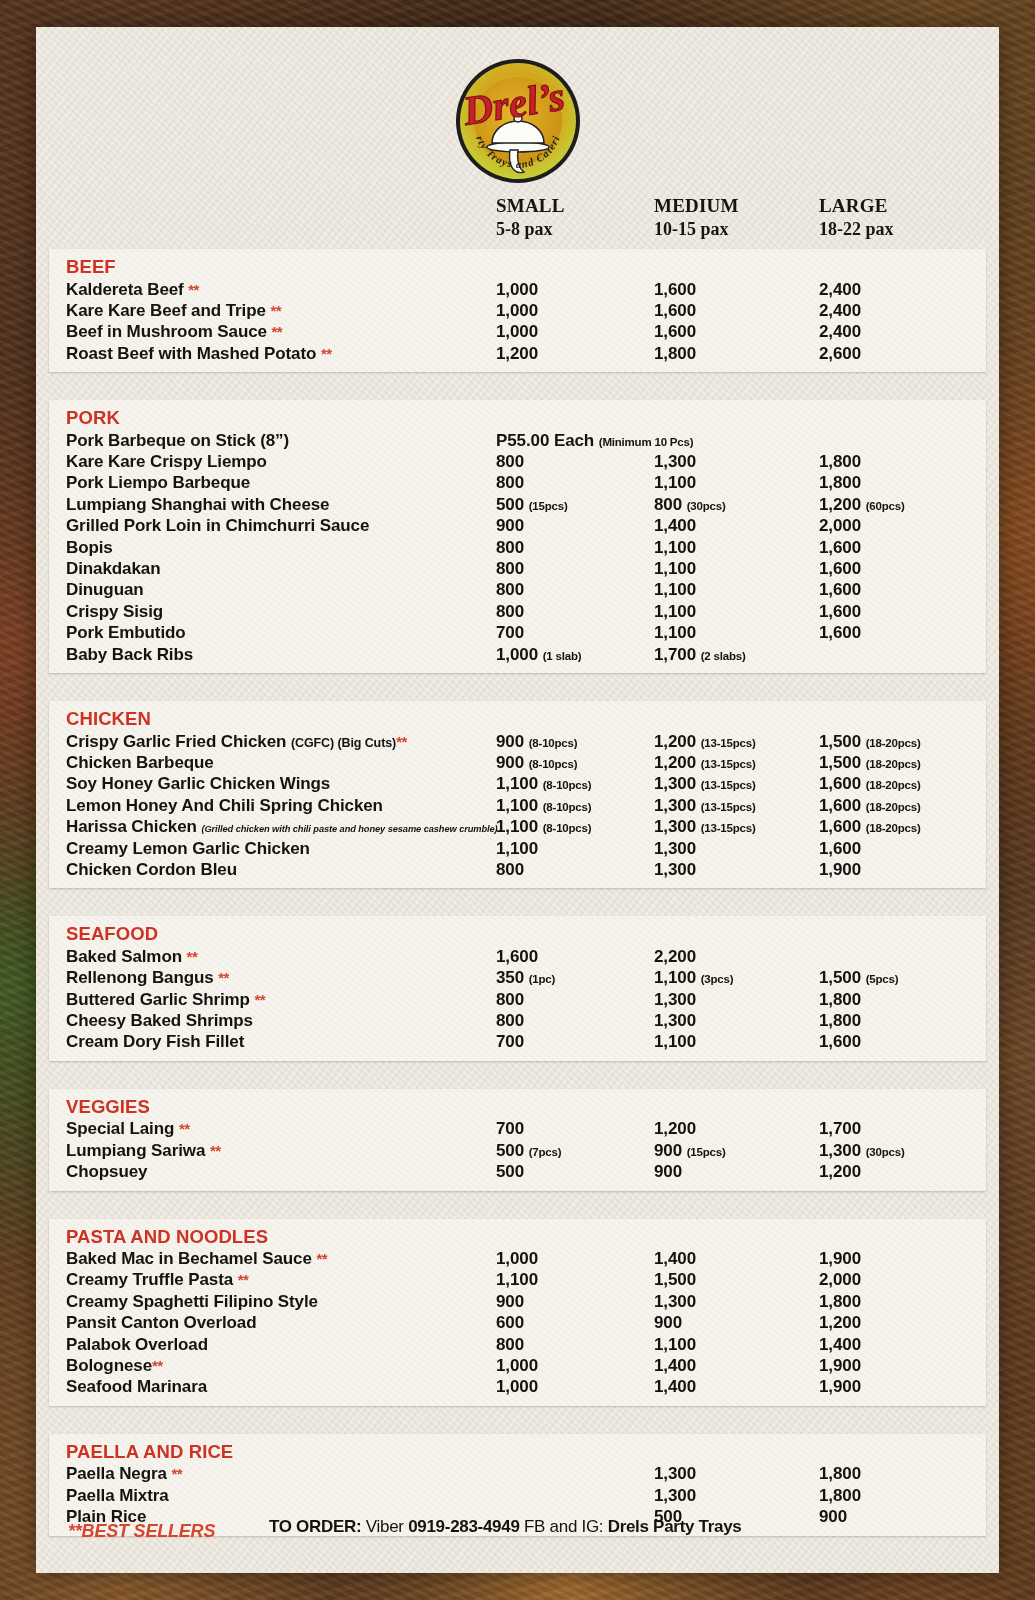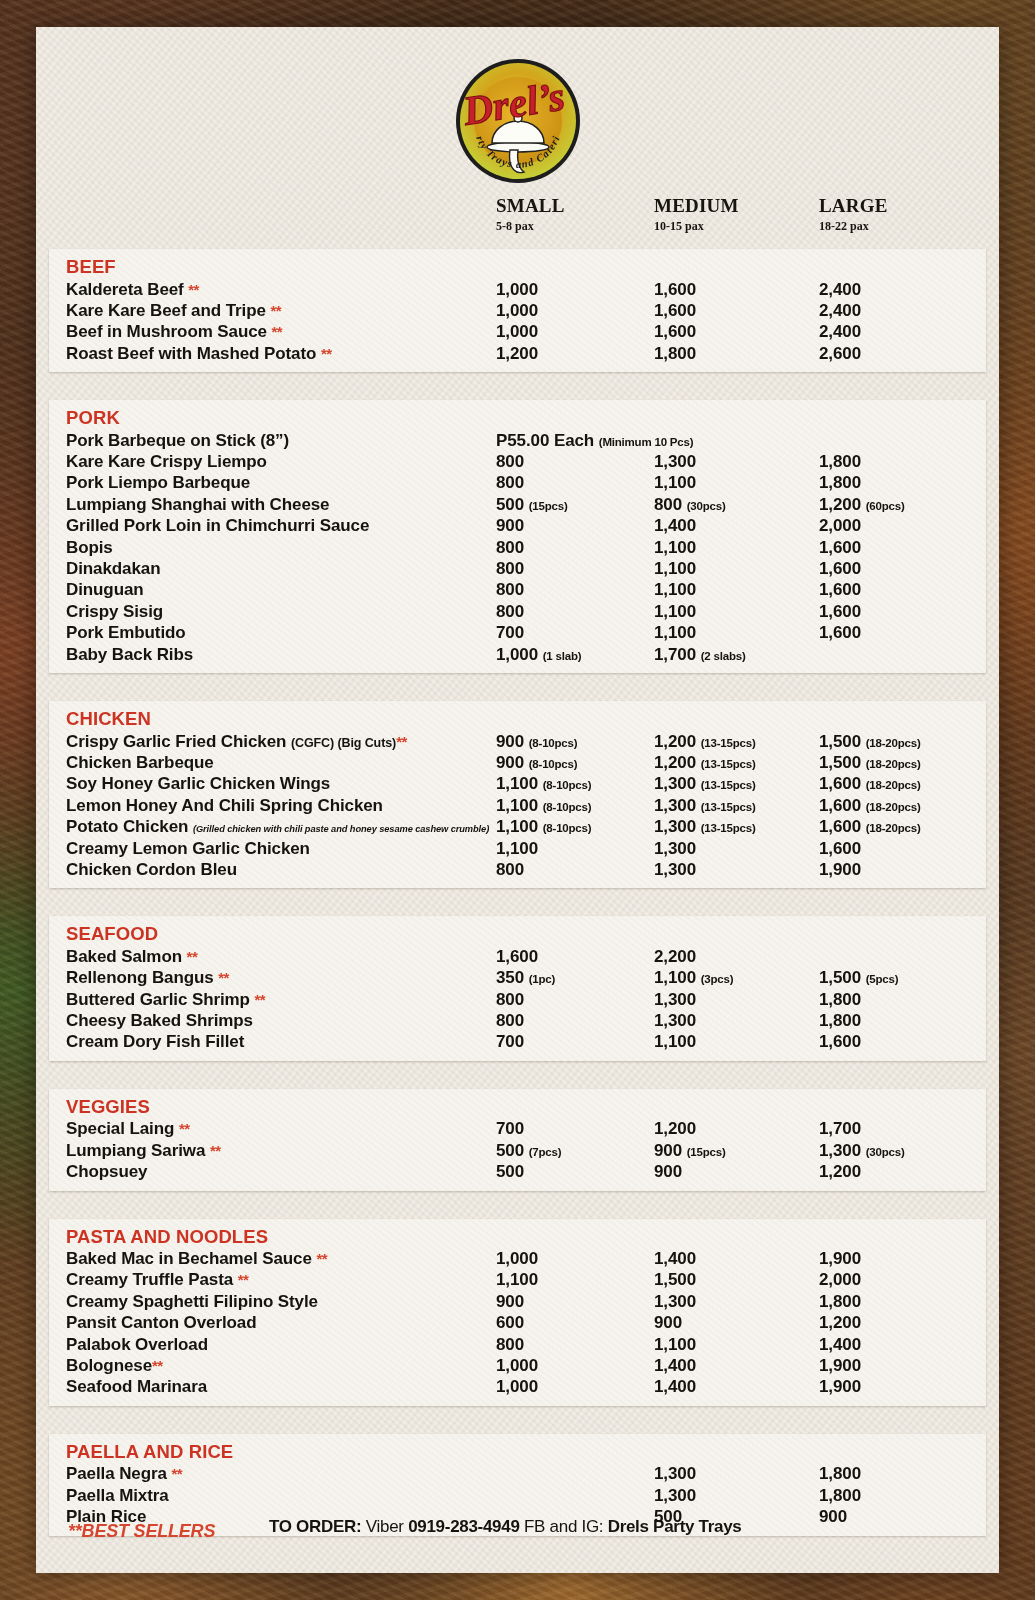--- a/index.html
+++ b/index.html
@@ -50,21 +50,21 @@
   .col-head {
     position: absolute; left: 0; right: 0; top: 168px;
     height: 52px;
   }
   .col-head .col {
     position: absolute; top: 0;
     text-align: left;
     font-family: Liberation Serif, serif;
   }
   .col-head .ch-name { font-size: 19px; font-weight: bold; color: #17150f; letter-spacing: .2px; }
-  .col-head .ch-sub  { font-size: 12px; font-weight: bold; color: #17150f; margin-top: 2px; }
+  .col-head .ch-sub  { font-size: 18px; font-weight: bold; color: #17150f; margin-top: 2px; }
 
   .sections { position: absolute; left: 13px; top: 222px; width: 937px; }
 
   .sec {
     background: #f6f3ed;
     background-image:
       repeating-linear-gradient(38deg, rgba(175,167,152,.06) 0 2px, rgba(255,255,255,.05) 2px 5px);
     box-shadow: 0 1px 2px rgba(90,75,55,.30);
     padding: 7px 0 8px 0;
     margin-bottom: 28px;
@@ -287,21 +287,21 @@
           <div class="pr c-m"><span>1,300</span> <span class="qty">(13-15pcs)</span></div>
           <div class="pr c-l"><span>1,600</span> <span class="qty">(18-20pcs)</span></div>
         </div>
         <div class="row">
           <div class="nm"><span>Lemon Honey And Chili Spring Chicken</span></div>
           <div class="pr c-s"><span>1,100</span> <span class="qty">(8-10pcs)</span></div>
           <div class="pr c-m"><span>1,300</span> <span class="qty">(13-15pcs)</span></div>
           <div class="pr c-l"><span>1,600</span> <span class="qty">(18-20pcs)</span></div>
         </div>
         <div class="row">
-          <div class="nm"><span>Potato Chicken</span> <span class="desc">(Grilled chicken with chili paste and honey sesame cashew crumble)</span></div>
+          <div class="nm"><span>Harissa Chicken</span> <span class="desc">(Grilled chicken with chili paste and honey sesame cashew crumble)</span></div>
           <div class="pr c-s"><span>1,100</span> <span class="qty">(8-10pcs)</span></div>
           <div class="pr c-m"><span>1,300</span> <span class="qty">(13-15pcs)</span></div>
           <div class="pr c-l"><span>1,600</span> <span class="qty">(18-20pcs)</span></div>
         </div>
         <div class="row">
           <div class="nm"><span>Creamy Lemon Garlic Chicken</span></div>
           <div class="pr c-s"><span>1,100</span></div>
           <div class="pr c-m"><span>1,300</span></div>
           <div class="pr c-l"><span>1,600</span></div>
         </div>

